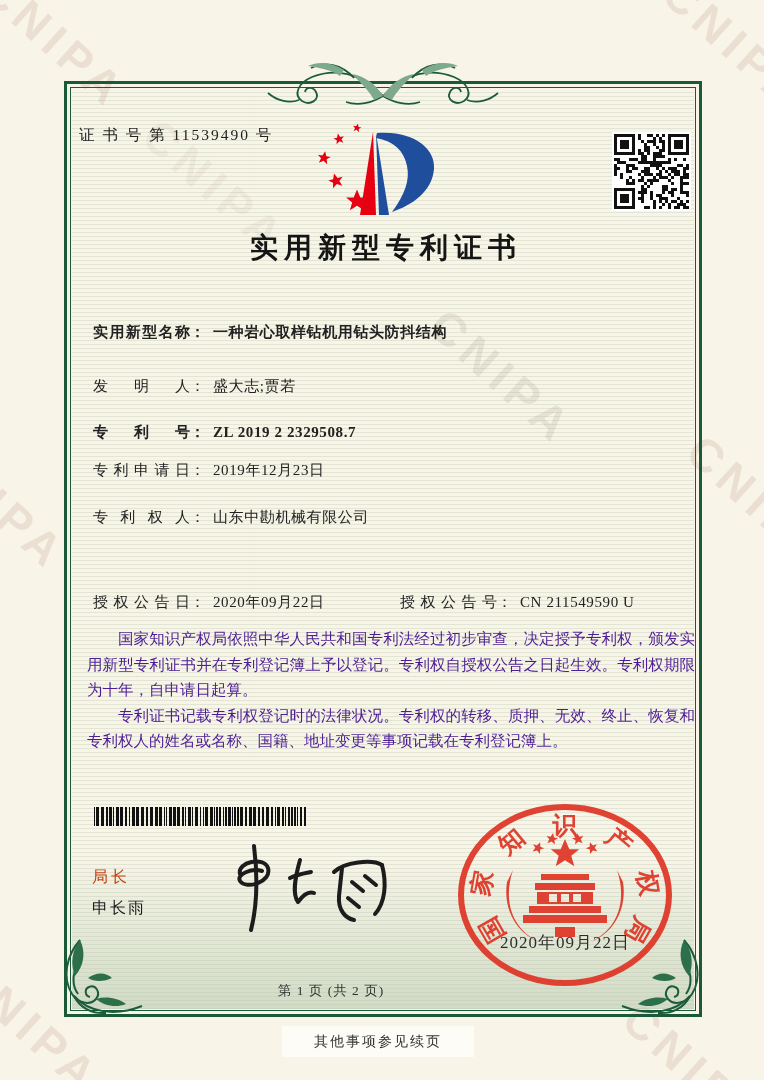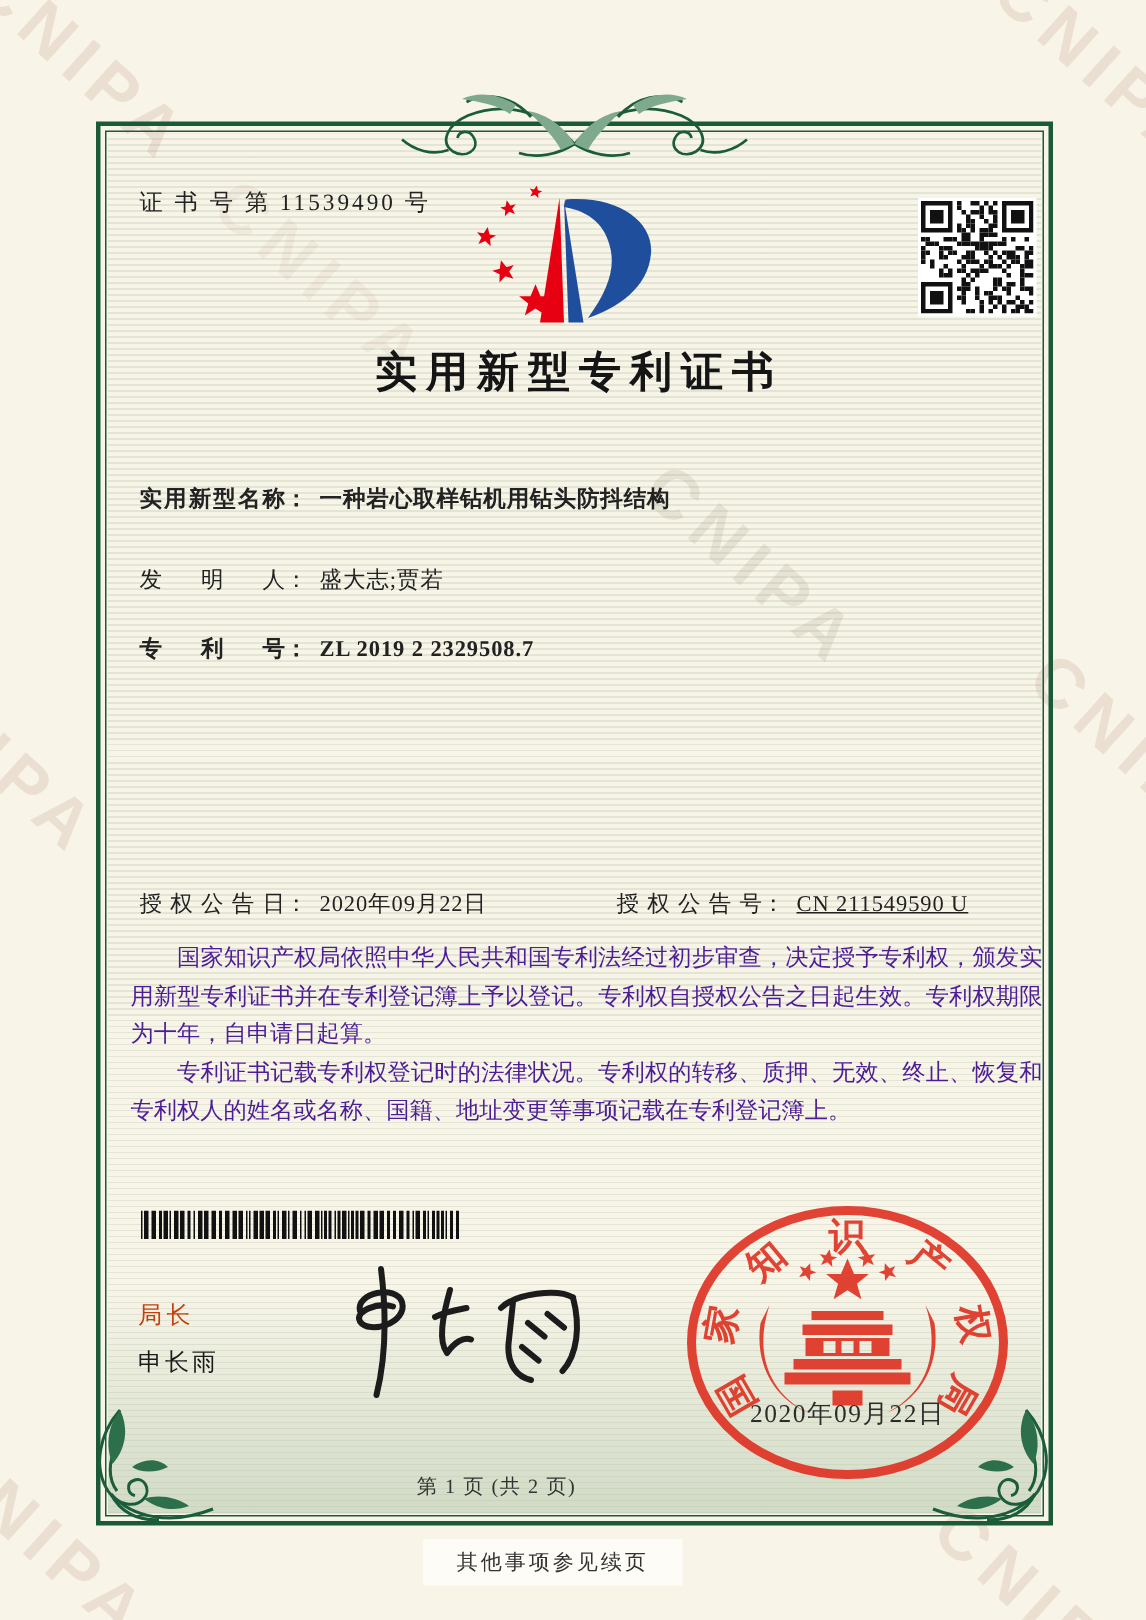--- a/index.html
+++ b/index.html
@@ -15,47 +15,47 @@
   .pattern{position:absolute;left:72px;top:89px;width:622px;height:920px;
       background:
         linear-gradient(to top, rgba(178,198,170,0.55), rgba(178,198,170,0.0) 150px),
         repeating-linear-gradient(0deg, rgba(140,165,135,0.20) 0 1px, rgba(0,0,0,0) 1px 4px);}
   
   .frame-outer,.frame-inner{position:absolute;box-sizing:border-box;}
   .frame-outer{left:64px;top:81px;width:638px;height:936px;border:3px solid #1a5a38;}
   .frame-inner{left:70px;top:87px;width:626px;height:924px;border:1px solid #1a5a38;}
   .orn{position:absolute;}
   
-  .cert-no{position:absolute;left:93px;top:125px;font-size:15.5px;letter-spacing:2px;color:#222;}
+  .cert-no{position:absolute;left:79px;top:125px;font-size:15.5px;letter-spacing:2px;color:#222;}
   .logo{position:absolute;left:310px;top:124px;}
   .qr{position:absolute;left:612px;top:132px;background:#fff;padding:2px;}
   .title{position:absolute;left:64px;top:229px;width:638px;text-align:center;
          font-size:28px;font-weight:bold;letter-spacing:6px;text-indent:6px;color:#151515;}
   
   .field-row{position:absolute;left:93px;font-size:15px;color:#222;white-space:nowrap;}
   .flabel{display:inline-block;width:97px;text-align:justify;text-align-last:justify;}
   .fcolon{display:inline-block;margin-right:8px;}
   .fvalue{letter-spacing:0.6px;}
-  .field-2{position:absolute;left:318px;top:0;text-decoration:underline;}
+  .field-2{position:absolute;left:307px;top:0;}
   
   .body-text{position:absolute;left:87px;top:626px;width:608px;font-size:15.5px;
              line-height:25.5px;text-align:justify;color:#4c1d95;}
   .body-text p{margin:0;text-indent:2em;}
   
   .barcode{position:absolute;left:94px;top:807px;}
   
   .sig-role{position:absolute;left:92px;top:867px;font-size:16px;letter-spacing:3px;color:#c2410c;}
   .sig-name{position:absolute;left:92px;top:898px;font-size:16px;letter-spacing:2px;color:#1b1b1b;}
   .sig-img{position:absolute;left:212px;top:840px;}
   
   .seal{position:absolute;left:451px;top:798px;}
   
   .page-num{position:absolute;left:64px;top:982px;width:534px;text-align:center;
             font-size:13.5px;letter-spacing:1px;color:#333;}
-  .note-band{position:absolute;left:282px;top:1026px;width:173px;height:31px;
+  .note-band{position:absolute;left:282px;top:1026px;width:192px;height:31px;
              background:#fdfcf6;display:flex;align-items:center;justify-content:center;}
   .note-band span{font-size:14px;letter-spacing:2px;color:#333;}
 </style>
 </head>
 <body>
 
 <div class="page">
 
   <span class="wm" style="left:8px;top:-38px;">CNIPA</span>
   <span class="wm" style="left:688px;top:-34px;">CNIPA</span>
@@ -356,20 +356,26 @@
 
   <div class="field-row" style="top:323px;font-weight:bold;">
     <span class="flabel">实用新型名称</span><span class="fcolon">：</span><span class="fvalue">一种岩心取样钻机用钻头防抖结构</span>
   </div>
   <div class="field-row" style="top:377px;">
     <span class="flabel">发明人</span><span class="fcolon">：</span><span class="fvalue">盛大志;贾若</span>
   </div>
   <div class="field-row" style="top:423px;font-weight:bold;">
     <span class="flabel">专利号</span><span class="fcolon">：</span><span class="fvalue">ZL 2019 2 2329508.7</span>
   </div>
+  <div class="field-row" style="top:461px;">
+    <span class="flabel">专利申请日</span><span class="fcolon">：</span><span class="fvalue">2019年12月23日</span>
+  </div>
+  <div class="field-row" style="top:508px;">
+    <span class="flabel">专利权人</span><span class="fcolon">：</span><span class="fvalue">山东中勘机械有限公司</span>
+  </div>
   <div class="field-row" style="top:593px;">
     <span class="flabel">授权公告日</span><span class="fcolon">：</span><span class="fvalue">2020年09月22日</span>
     <span class="field-2">
       <span class="flabel">授权公告号</span><span class="fcolon">：</span><span class="fvalue">CN 211549590 U</span>
     </span>
   </div>
 
   <div class="body-text">
     <p>国家知识产权局依照中华人民共和国专利法经过初步审查，决定授予专利权，颁发实用新型专利证书并在专利登记簿上予以登记。专利权自授权公告之日起生效。专利权期限为十年，自申请日起算。</p>
     <p>专利证书记载专利权登记时的法律状况。专利权的转移、质押、无效、终止、恢复和专利权人的姓名或名称、国籍、地址变更等事项记载在专利登记簿上。</p>

